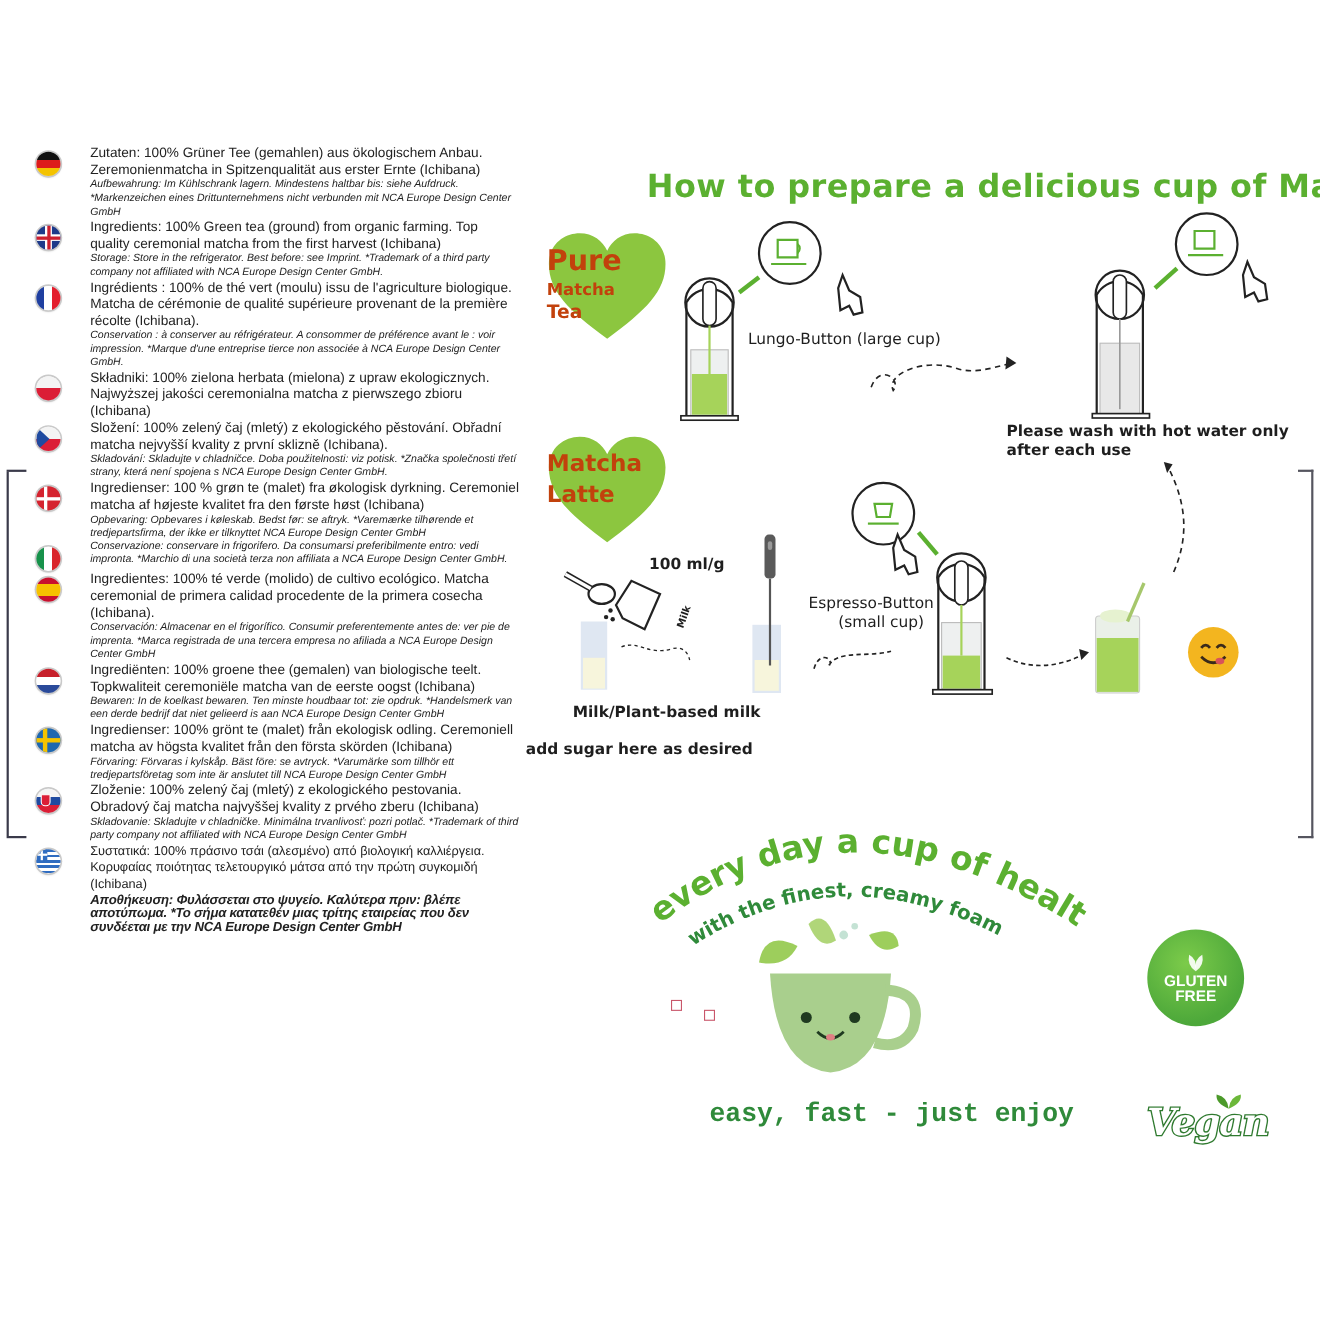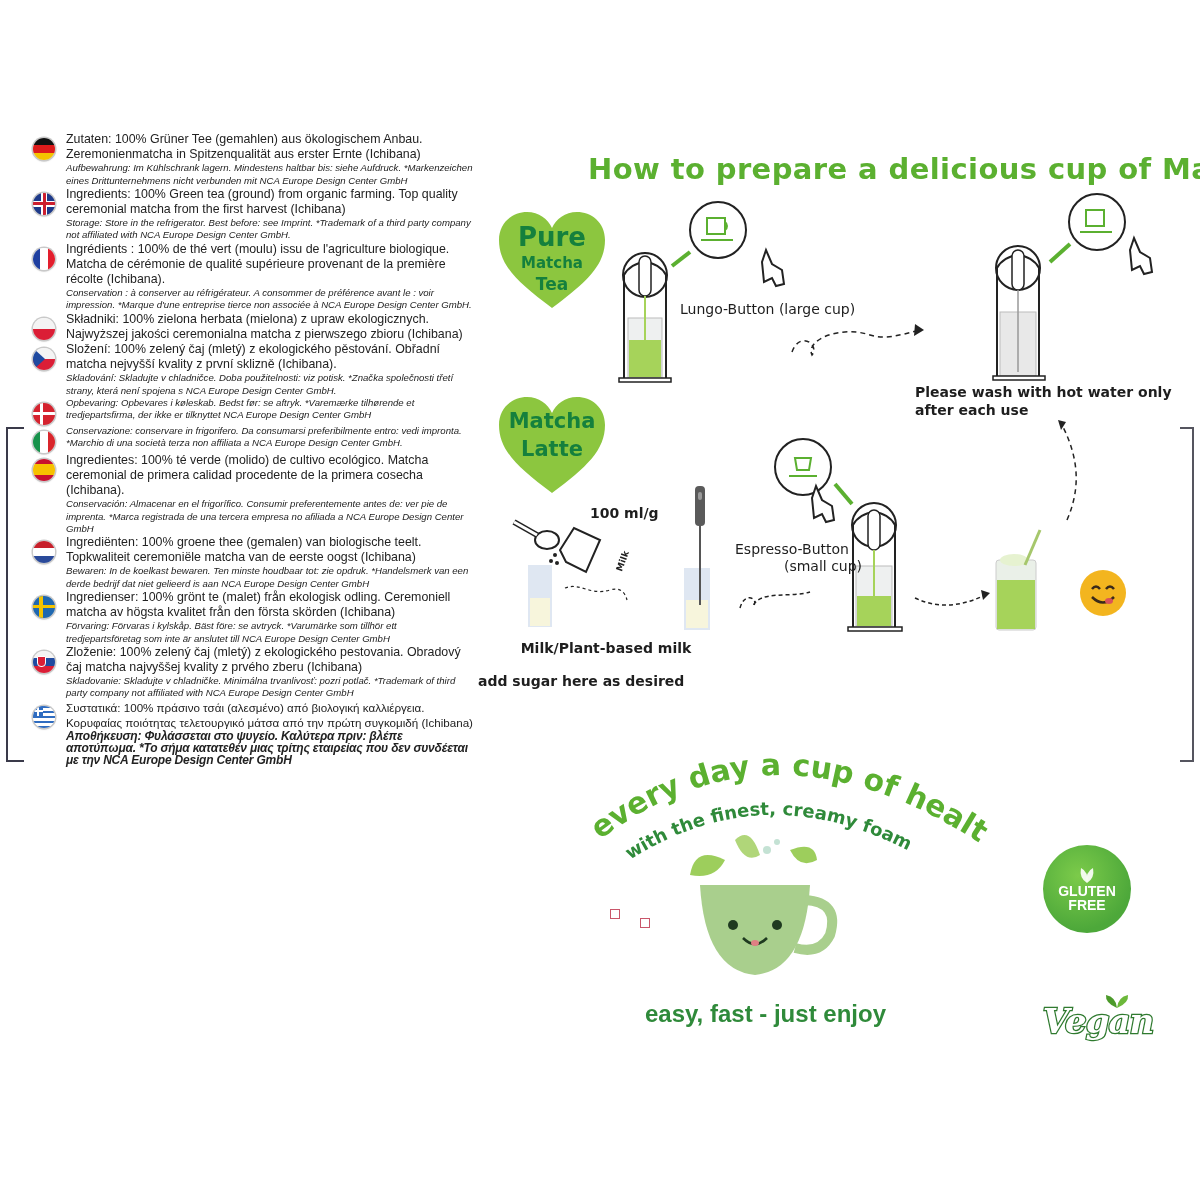--- a/index.html
+++ b/index.html
@@ -4,21 +4,21 @@
 <style>
   html,body{margin:0;padding:0;background:#ffffff;}
   body{width:1200px;height:1200px;position:relative;overflow:hidden;font-family:"Liberation Sans","DejaVu Sans",sans-serif;color:#1e1e1e;}
   #bracket-left{left:6px;top:427px;width:18px;height:331px;border-right:none;border-top:2px solid #3a3a4a;border-bottom:2px solid #3a3a4a;border-left:2px solid #3a3a4a;background:transparent;}
   #bracket-left{border-left:none;}
   #bracket-left::before{content:"";position:absolute;left:0;top:0;width:2px;height:100%;background:#3a3a4a;}
   #bracket-right{right:6px;top:427px;width:12px;height:331px;border-left:none;}
   #bracket-right{border-right:2px solid #55555f;border-top:2px solid #55555f;border-bottom:2px solid #55555f;}
 
   .ing-list{position:absolute;left:33px;top:132px;width:440px;}
-  .ing{display:flex;align-items:flex-start;margin-bottom:0;}
+  .ing{display:flex;align-items:flex-start;margin-bottom:0;gap:16px;}
   .flag{width:22px;height:22px;border-radius:50%;flex:0 0 22px;margin-top:6px;margin-right:11px;box-shadow:0 0 0 1.5px #c9c9c9, 0 1px 2px rgba(0,0,0,.35);overflow:hidden;position:relative;}
   .ing-text{flex:1;}
   .ing-main{font-size:12.4px;line-height:15.2px;color:#222;}
   .ing-note{font-size:9.6px;line-height:12.2px;font-style:italic;color:#222;}
   .ing-main.greek{font-weight:normal;font-size:11.6px;}
   .ing-note.greek{font-size:12px;font-weight:bold;letter-spacing:-0.2px;}
 
   .f-de{background:linear-gradient(#111 0 33%,#dd1b1b 33% 66%,#f4c300 66%);}
   .f-gb{background:#1e3a8a;}
   .f-gb::before{content:"";position:absolute;left:0;top:8px;width:22px;height:6px;background:#fff;}
@@ -42,25 +42,25 @@
   .f-sk::before{content:"";position:absolute;left:4px;top:5px;width:7px;height:9px;background:#db1e36;border:1px solid #fff;border-radius:0 0 4px 4px;}
   .f-gr{background:repeating-linear-gradient(#2f6cc0 0 2.45px,#fff 2.45px 4.9px);}
   .f-gr::before{content:"";position:absolute;left:0;top:0;width:10px;height:10px;background:#2f6cc0;}
   .f-gr::after{content:"";position:absolute;left:4px;top:0;width:2px;height:10px;background:#fff;box-shadow:-4px 4px 0 -0px transparent;}
   .f-gr i{position:absolute;left:0;top:4px;width:10px;height:2px;background:#fff;z-index:2;}
 
   
   .title{position:absolute;left:588px;top:152px;font-family:"DejaVu Sans",sans-serif;font-weight:bold;color:#5bb030;font-size:29px;letter-spacing:0.4px;white-space:nowrap;}
   .heart{position:absolute;width:110px;height:100px;}
   .heart svg{position:absolute;left:0;top:0;}
-  .heart-label{position:absolute;left:0;width:100%;text-align:center;color:#15803d;font-family:"DejaVu Sans",sans-serif;font-weight:bold;line-height:1;}
+  .heart-label{position:absolute;left:0;width:100%;color:#c2410c;font-family:"DejaVu Sans",sans-serif;font-weight:bold;line-height:1;}
   .caption{position:absolute;font-family:"DejaVu Sans",sans-serif;font-size:14px;color:#1e1e1e;line-height:18px;white-space:nowrap;}
   .caption.center{text-align:center;}
   .abs{position:absolute;}
-  .slogan{position:absolute;font-family:Liberation Sans, sans-serif;font-weight:bold;color:#2f9e44;white-space:nowrap;}
+  .slogan{position:absolute;font-family:Liberation Mono, monospace;font-weight:bold;color:#2f9e44;white-space:nowrap;}
   .badge-gf{position:absolute;left:1043px;top:845px;width:88px;height:88px;border-radius:50%;background:radial-gradient(circle at 40% 35%,#7ccb4a,#4da83a 70%);display:flex;flex-direction:column;align-items:center;justify-content:center;}
   .badge-gf .t{color:#fff;font-family:"Liberation Sans",sans-serif;font-weight:bold;font-size:14px;line-height:14px;text-align:center;}
   .vegan{position:absolute;left:1038px;top:985px;width:120px;height:56px;margin-top:16px;}
   .vegan-text{position:absolute;left:0;top:0;width:100%;text-align:center;font-family:"DejaVu Serif",serif;font-style:italic;font-weight:bold;font-size:34px;color:#fff;-webkit-text-stroke:2.5px #2f7a2f;paint-order:stroke fill;letter-spacing:-1px;}
   .emoji{position:absolute;left:1080px;top:570px;width:46px;height:46px;border-radius:50%;background:#f3b51f;}
 </style>
 </head>
 <body>
 
 <div id="bracket-left" class="abs" style="left:6px;top:427px;width:18px;height:331px;border-top:2px solid #3a3a4a;border-bottom:2px solid #3a3a4a;"></div>
@@ -100,20 +100,21 @@
   <div class="ing">
     <span class="flag f-cz"></span>
     <div class="ing-text">
       <div class="ing-main">Složení: 100% zelený čaj (mletý) z ekologického pěstování. Obřadní matcha nejvyšší kvality z první sklizně (Ichibana).</div>
       <div class="ing-note">Skladování: Skladujte v chladničce. Doba použitelnosti: viz potisk.  *Značka společnosti třetí strany, která není spojena s NCA Europe Design Center GmbH.</div>
     </div>
   </div>
   <div class="ing">
     <span class="flag f-dk"></span>
     <div class="ing-text">
+      <div class="ing-main">Ingredienser: 100 % grøn te (malet) fra økologisk dyrkning. Ceremoniel matcha af højeste kvalitet fra den første høst (Ichibana)</div>
       <div class="ing-note">Opbevaring: Opbevares i køleskab. Bedst før: se aftryk.  *Varemærke tilhørende et tredjepartsfirma, der ikke er tilknyttet NCA Europe Design Center GmbH</div>
     </div>
   </div>
   <div class="ing">
     <span class="flag f-it"></span>
     <div class="ing-text">
       <div class="ing-note">Conservazione: conservare in frigorifero. Da consumarsi preferibilmente entro: vedi impronta.  *Marchio di una società terza non affiliata a NCA Europe Design Center GmbH.</div>
     </div>
   </div>
   <div class="ing">
@@ -274,21 +275,21 @@
     <ellipse cx="29" cy="31" rx="4" ry="3" fill="#d8535a"></ellipse>
   </svg>
 </div>
 
 <div class="caption" style="left:680px;top:300px;">Lungo-Button (large cup)</div>
 <div class="caption" style="left:915px;top:383px;font-weight:bold;">Please wash with hot water only</div>
 <div class="caption" style="left:915px;top:401px;font-weight:bold;">after each use</div>
 <div class="caption" style="left:590px;top:504px;font-weight:bold;">100 ml/g</div>
 <div class="caption" style="left:612px;top:552px;font-size:9px;transform:rotate(-70deg);font-weight:bold;">Milk</div>
 <div class="caption center" style="left:727px;top:540px;width:130px;">Espresso-Button</div>
-<div class="caption center" style="left:758px;top:557px;width:130px;">(small cup)</div>
+<div class="caption center" style="left:736px;top:557px;width:130px;">(small cup)</div>
 <div class="caption center" style="left:478px;top:639px;width:184px;font-weight:bold;margin-left:36px;">Milk/Plant-based milk</div>
 <div class="caption center" style="left:478px;top:672px;width:184px;font-weight:bold;">add sugar here as desired</div>
 
 <svg class="abs" style="left:580px;top:730px;" width="420" height="200" viewBox="0 0 420 200">
   <defs>
     <path id="arc1" d="M20 110 Q 190 -20 395 110"></path>
     <path id="arc2" d="M50 130 Q 190 40 345 130"></path>
   </defs>
   <text font-family="DejaVu Sans, sans-serif" font-weight="bold" font-size="30" fill="#5bb030"><textPath href="#arc1" id="arc-main-text">every day a cup of health</textPath></text>
   <text font-family="DejaVu Sans, sans-serif" font-weight="bold" font-size="18" fill="#2f8a3a"><textPath href="#arc2" id="arc-sub-text">with the finest, creamy foam</textPath></text>

